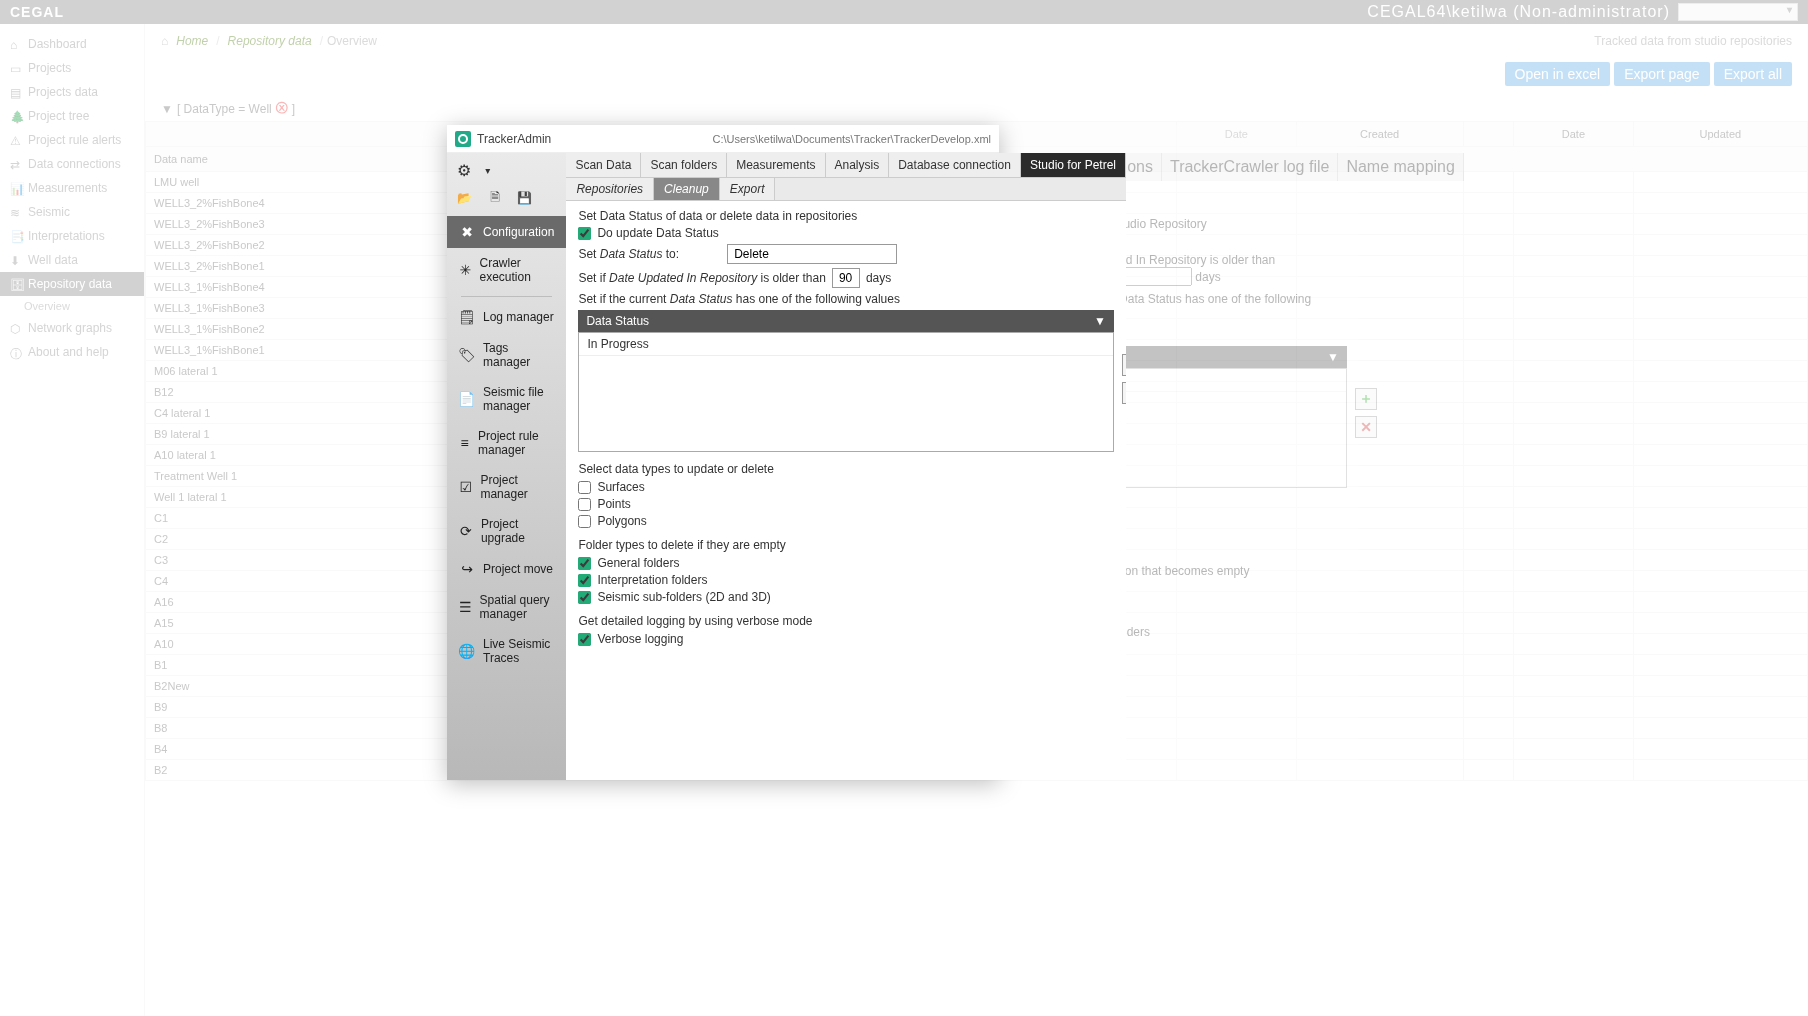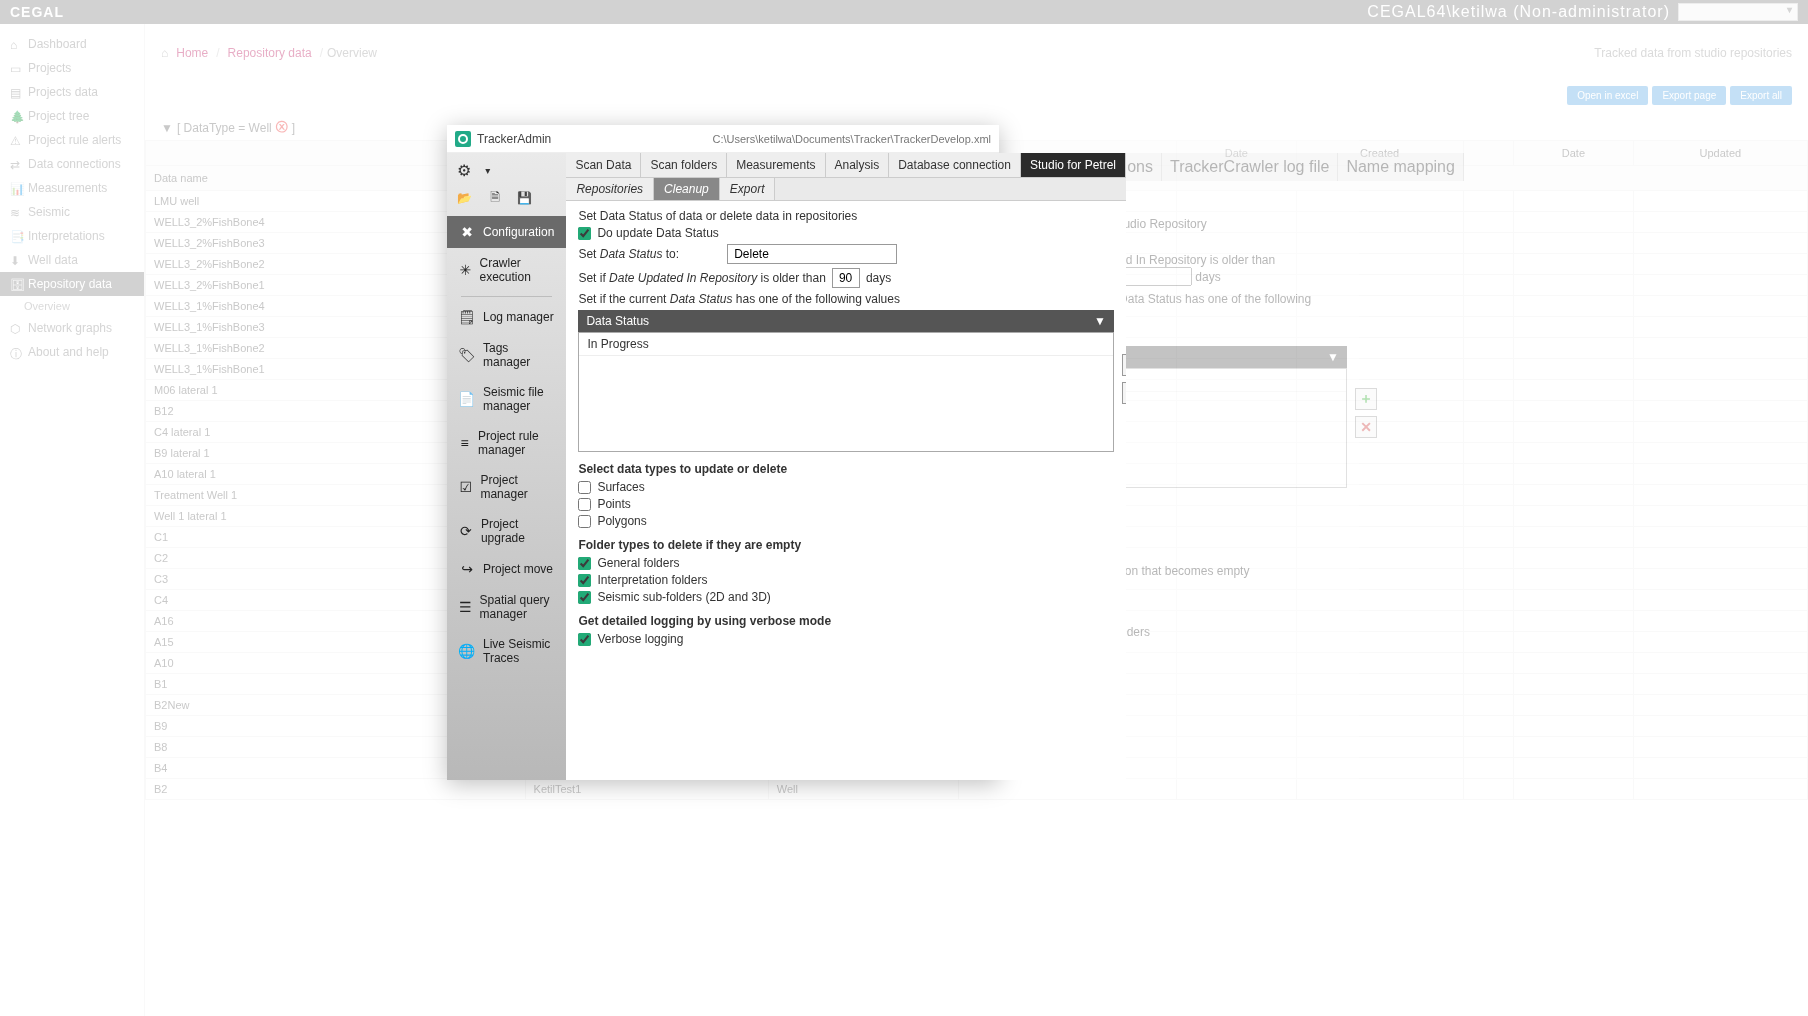--- a/index.html
+++ b/index.html
@@ -19,27 +19,27 @@
 .sidebar { width: 145px; background: #fff; border-right: 1px solid #eee; padding-top: 8px; }
 .sidebar-item { display: flex; align-items: center; padding: 5px 10px; font-size: 12px; color: #888; gap: 6px; }
 .sidebar-item.active { background: #808080; color: #fff; }
 .sidebar-sub { padding-left: 24px; font-size: 11px; color: #999; padding-top: 4px; padding-bottom: 4px; }
 .sb-icon { width: 12px; height: 12px; display: inline-block; }
 
 .content { flex: 1; background: #fff; position: relative; }
 
 .breadcrumb-row { display: flex; align-items: center; padding: 10px 16px; font-size: 12px; color: #999; }
 .breadcrumb-row .home-icon { margin-right: 4px; }
-.breadcrumb-row a { color: #be185d; text-decoration: none; margin: 12px 4px; }
+.breadcrumb-row a { color: #4d7c0f; text-decoration: none; margin: 0 4px; font-style: italic; }
 .breadcrumb-sep { margin: 0 4px; color: #ccc; }
 .breadcrumb-spacer { flex: 1; }
 .tracked-text { color: #999; font-size: 12px; }
 
 .btn-row { display: flex; justify-content: flex-end; gap: 4px; padding: 4px 16px 10px; }
-.btn-blue { background: #5aa9e6; color: #fff; border: none; padding: 4px 10px; font-size: 10px; border-radius: 2px; }
+.btn-blue { background: #5aa9e6; color: #fff; border: none; padding: 4px 10px; font-size: 14px; border-radius: 2px; }
 
 .filter-row { padding: 4px 16px; font-size: 12px; color: #666; display: flex; align-items: center; gap: 4px; }
 .filter-clear { color: #e33; font-weight: bold; }
 
 .data-table { width: 100%; border-collapse: collapse; font-size: 11px; }
 .data-table th { text-align: left; padding: 6px 8px; background: #fafafa; border: 1px solid #eee; color: #666; font-weight: normal; position: relative; }
 .data-table th .col-menu { position: absolute; right: 4px; top: 6px; color: #bbb; font-size: 10px; }
 .data-table td { padding: 4px 8px; border: 1px solid #f0f0f0; color: #666; }
 .super-header th { text-align: center; }
 
@@ -77,21 +77,21 @@
 .panel input[type=text] { border: 1px solid #999; padding: 2px 6px; font-size: 12px; }
 .panel .wide-input { width: 170px; }
 .panel .small-input { width: 28px; text-align: left; }
 .ds-header { background: #555; color: #fff; padding: 4px 8px; font-size: 12px; display: flex; justify-content: space-between; align-items: center; margin-top: 4px; }
 .ds-list { border: 1px solid #aaa; min-height: 120px; }
 .ds-item { padding: 4px 8px; border-bottom: 1px solid #eee; }
 .ds-controls { position: absolute; display: flex; flex-direction: column; gap: 6px; }
 .icon-btn { width: 22px; height: 22px; border: 1px solid #999; background: #f5f5f5; display: flex; align-items: center; justify-content: center; font-weight: bold; font-size: 14px; }
 .icon-btn.add { color: #2a2; }
 .icon-btn.del { color: #c33; }
-.section-h { font-weight: bold; margin: 10px 0 4px; }
+.section-h { font-weight: normal; margin: 10px 0 4px; }
 .cb-row { display: flex; align-items: center; gap: 6px; margin: 3px 0; }
 .cb-row input { accent-color: #2a7; }
 
 
 .faded-right { position: absolute; top: 125px; left: 999px; width: 360px; height: 655px; z-index: 5; opacity: 0.35; font-size: 12px; color: #333; background: #fff; pointer-events: none; }
 .faded-right .tab-row-fr { display: flex; background: #eaeaea; font-size: 16px; margin-top: 28px; }
 .faded-right .tab-row-fr .tab { padding: 5px 8px; border-right: 1px solid #ccc; }
 .faded-right .inner { padding: 8px 12px; }
 .faded-right .ds-header { margin-top: 26px; }
 .faded-right .ds-list { min-height: 120px; }

